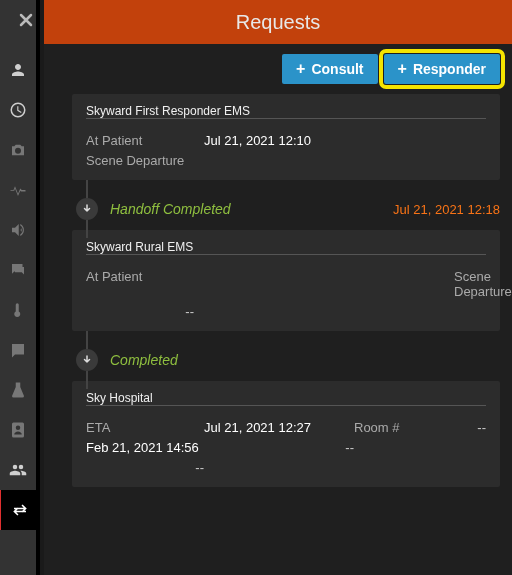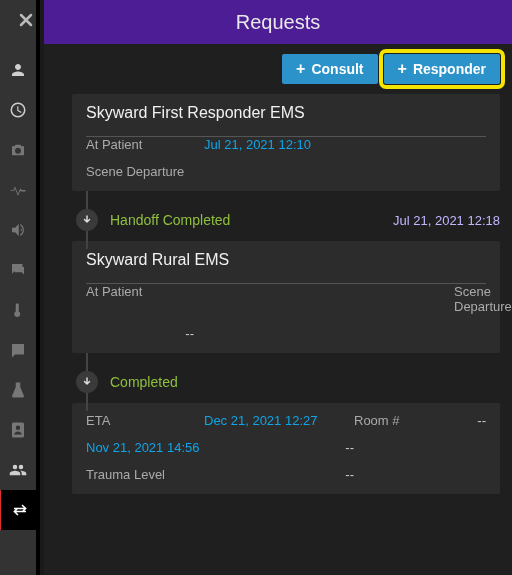--- a/index.html
+++ b/index.html
@@ -44,21 +44,21 @@
   .main {
     position: absolute;
     left: 44px; top: 0;
     width: 468px;
     height: 575px;
     background: #1f1f1f;
     display: flex;
     flex-direction: column;
   }
   .header {
-    background: #4c1d95;
+    background: #c2410c;
     height: 44px;
     display: flex;
     align-items: center;
     position: relative;
   }
   .close-btn {
     position: absolute;
     left: -28px;
     top: 10px;
     color: #bbb;
@@ -102,35 +102,35 @@
     flex: 1;
     overflow: auto;
   }
   .card {
     background: #2c2c2c;
     border-radius: 2px;
     padding: 10px 14px 12px;
     margin-bottom: 8px;
   }
   .card-title {
-    font-size: 16px;
+    font-size: 12px;
     color: #f0f0f0;
     font-weight: 500;
-    padding-bottom: 14px;
+    padding-bottom: 0;
     border-bottom: 1px solid #555;
-    margin-bottom: 0;
+    margin-bottom: 14px;
   }
   .kv-grid {
     display: grid;
     grid-template-columns: 118px 150px 100px 1fr;
-    row-gap: 12px;
+    row-gap: 5px;
     font-size: 13px;
     color: #aaa;
   }
-  .kv-grid .val { color: #0ea5e9; }
+  .kv-grid .val { color: #ffffff; }
   .kv-grid .dash { text-align: right; color: #ccc; }
   .timeline {
     display: flex;
     align-items: center;
     padding: 10px 0 10px 4px;
     position: relative;
   }
   .timeline-icon {
     width: 22px; height: 22px;
     border-radius: 50%;
@@ -140,23 +140,24 @@
     justify-content: center;
     margin-right: 12px;
     color: #ddd;
   }
   .timeline-icon svg { width: 12px; height: 12px; fill: #ddd; }
   .timeline-label {
     color: #8fbf3f;
     font-size: 14px;
     font-weight: 500;
     flex: 1;
+    font-style: italic;
   }
   .timeline-time {
-    color: #c4b5fd;
+    color: #f97316;
     font-size: 13px;
   }
   .vline {
     position: absolute;
     left: 14px;
     width: 2px;
     background: #444;
   }
   .vline.before { top: -8px; height: 18px; }
   .vline.after { bottom: -8px; height: 18px; }
@@ -293,30 +294,30 @@
       <div class="timeline-icon">
           <svg viewBox="0 0 24 24">
             <path d="M12 4v12m0 0l-5-5m5 5l5-5" stroke="#ddd" stroke-width="3" fill="none" stroke-linecap="round"></path>
           </svg>
         </div>
       <div class="timeline-label">Completed</div>
       <div class="vline after"></div>
     </div>
 
     <div class="card">
+      <div class="card-title">Sky Hospital</div>
       <div class="kv-grid">
         <div>ETA</div>
-        <div class="val">Dec 21, 2021 12:27</div>
+        <div class="val">Jul 21, 2021 12:27</div>
         <div>Room #</div>
         <div class="dash">--</div>
 
-        <div class="val">Nov 21, 2021 14:56</div>
+        <div class="val">Feb 21, 2021 14:56</div>
         <div class="dash">--</div>
 
         <div></div>
         <div class="val"></div>
-        <div>Trauma Level</div>
         <div class="dash">--</div>
       </div>
     </div>
 
   </div>
 </div>
 
 </body></html>

